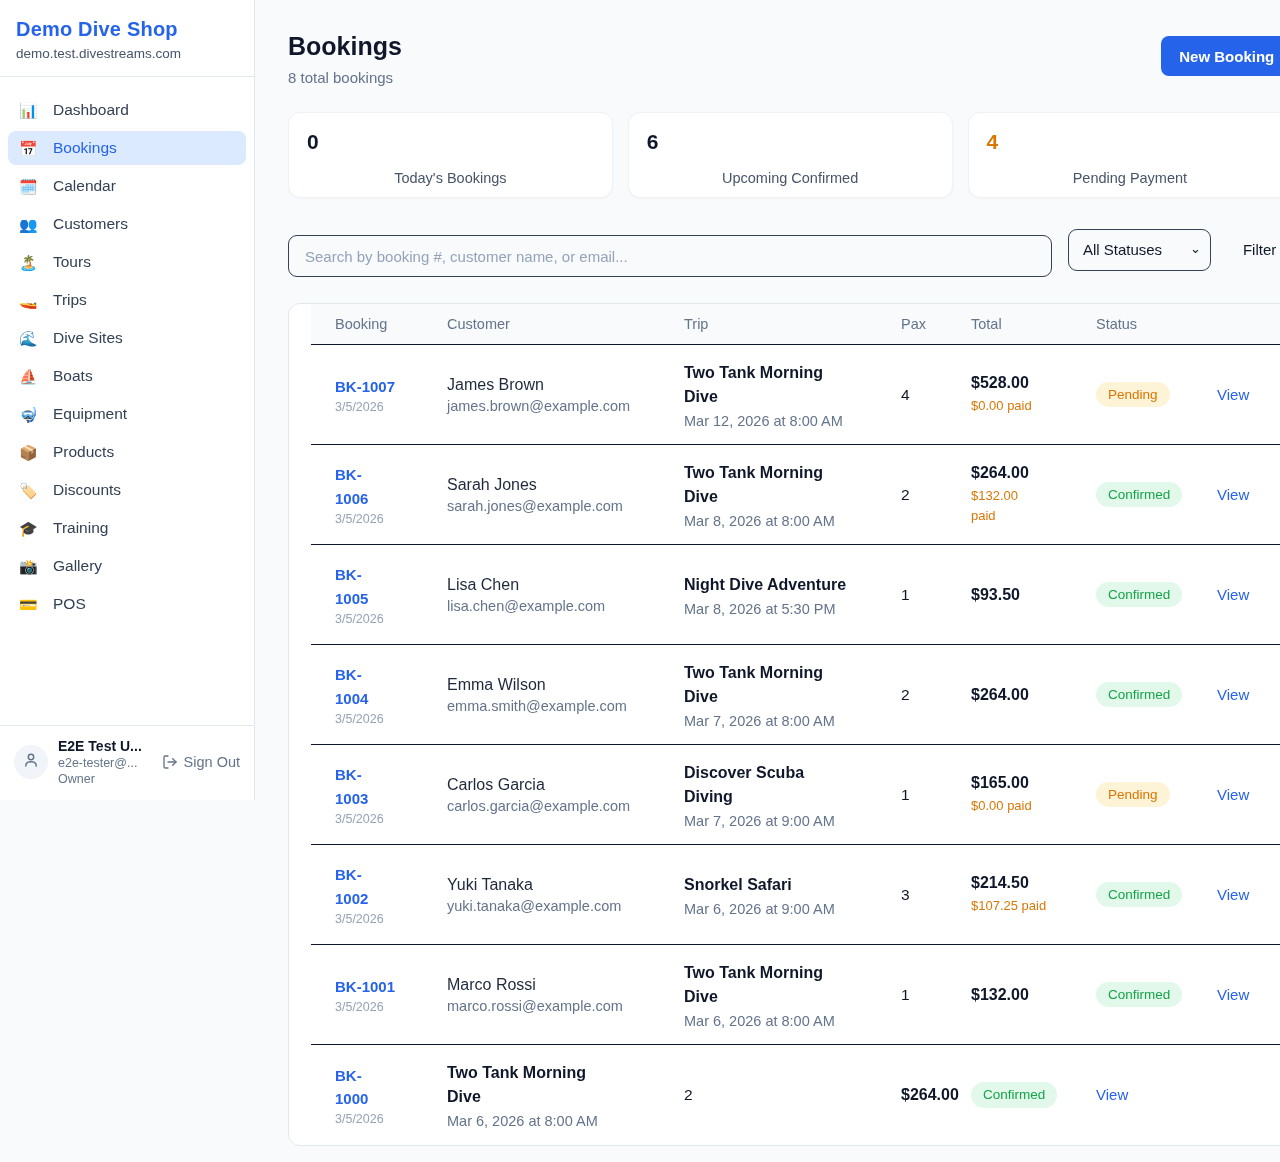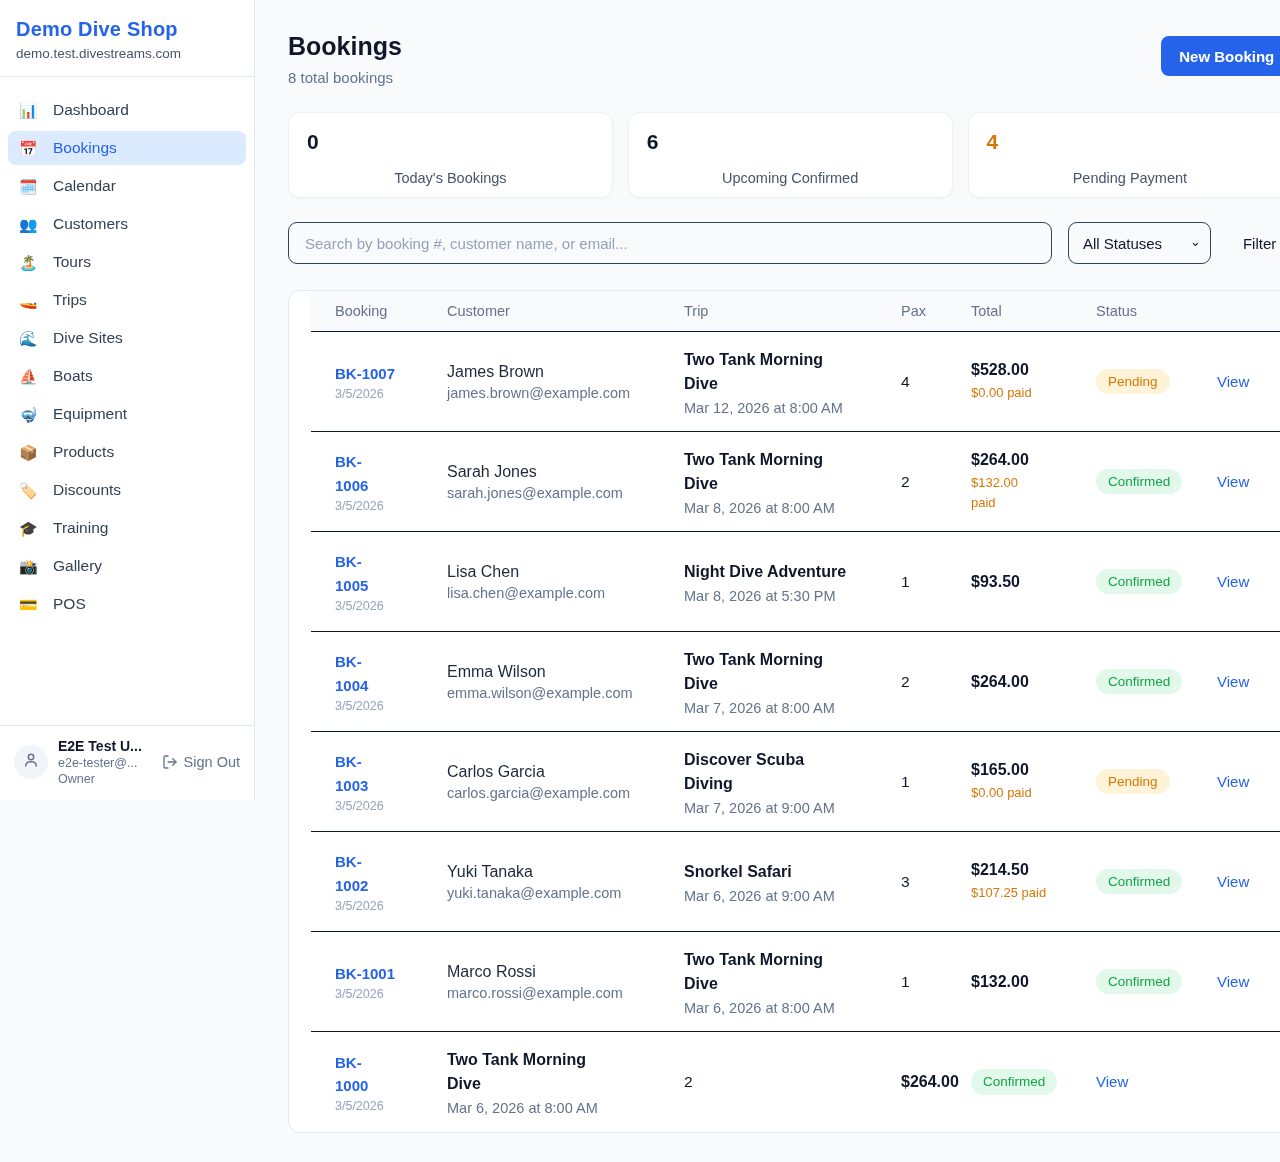--- a/index.html
+++ b/index.html
@@ -64,21 +64,21 @@
     padding:17px 18px; height:86px; box-shadow:0 1px 2px rgba(15,23,42,.03);
   }
   .stat-value { font-size:21px; font-weight:bold; color:#0f172a; }
   .stat-value.orange { color:#d97706; }
   .stat-label { font-size:14.5px; color:#475569; margin-top:16px;text-align:center; }
 
   .filter-row { display:flex; align-items:center; gap:16px; margin-top:24px; }
   .search-input {
     flex:1; height:42px; border:1px solid #334155; border-radius:9px;
     padding:0 16px; font-size:15px; font-family:inherit; color:#0f172a;
-    background:transparent; outline:none;
+    background:transparent; outline:none;margin-top:13px;
   }
   .search-input::placeholder { color:#94a3b8; }
   .select-wrap { position:relative; width:143px; flex:none; }
   .status-select {
     width:100%; height:42px; border:1px solid #334155; border-radius:9px;
     padding:0 28px 0 14px; font-size:15px; font-family:inherit; color:#0f172a;
     background:transparent; appearance:none; -webkit-appearance:none; cursor:pointer;
   }
   .select-chevron {
     position:absolute; right:10px; top:50%; transform:translateY(-58%);
@@ -350,21 +350,21 @@
     </div>
   </div>
           <div class="tgrid row">
     <div class="cell">
       <div class="bk-id">BK-
 1004</div>
       <div class="bk-date">3/5/2026</div>
     </div>
     <div class="cell">
       <div class="cust-name">Emma Wilson</div>
-      <div class="cust-email">emma.wilson@example.com</div>
+      <div class="cust-email">emma.smith@example.com</div>
     </div>
     <div class="cell">
       <div class="trip-name">Two Tank Morning
 Dive</div>
       <div class="trip-date">Mar 7, 2026 at 8:00 AM</div>
     </div>
     <div class="cell">
       <div class="pax-val">2</div>
     </div>
     <div class="cell">

